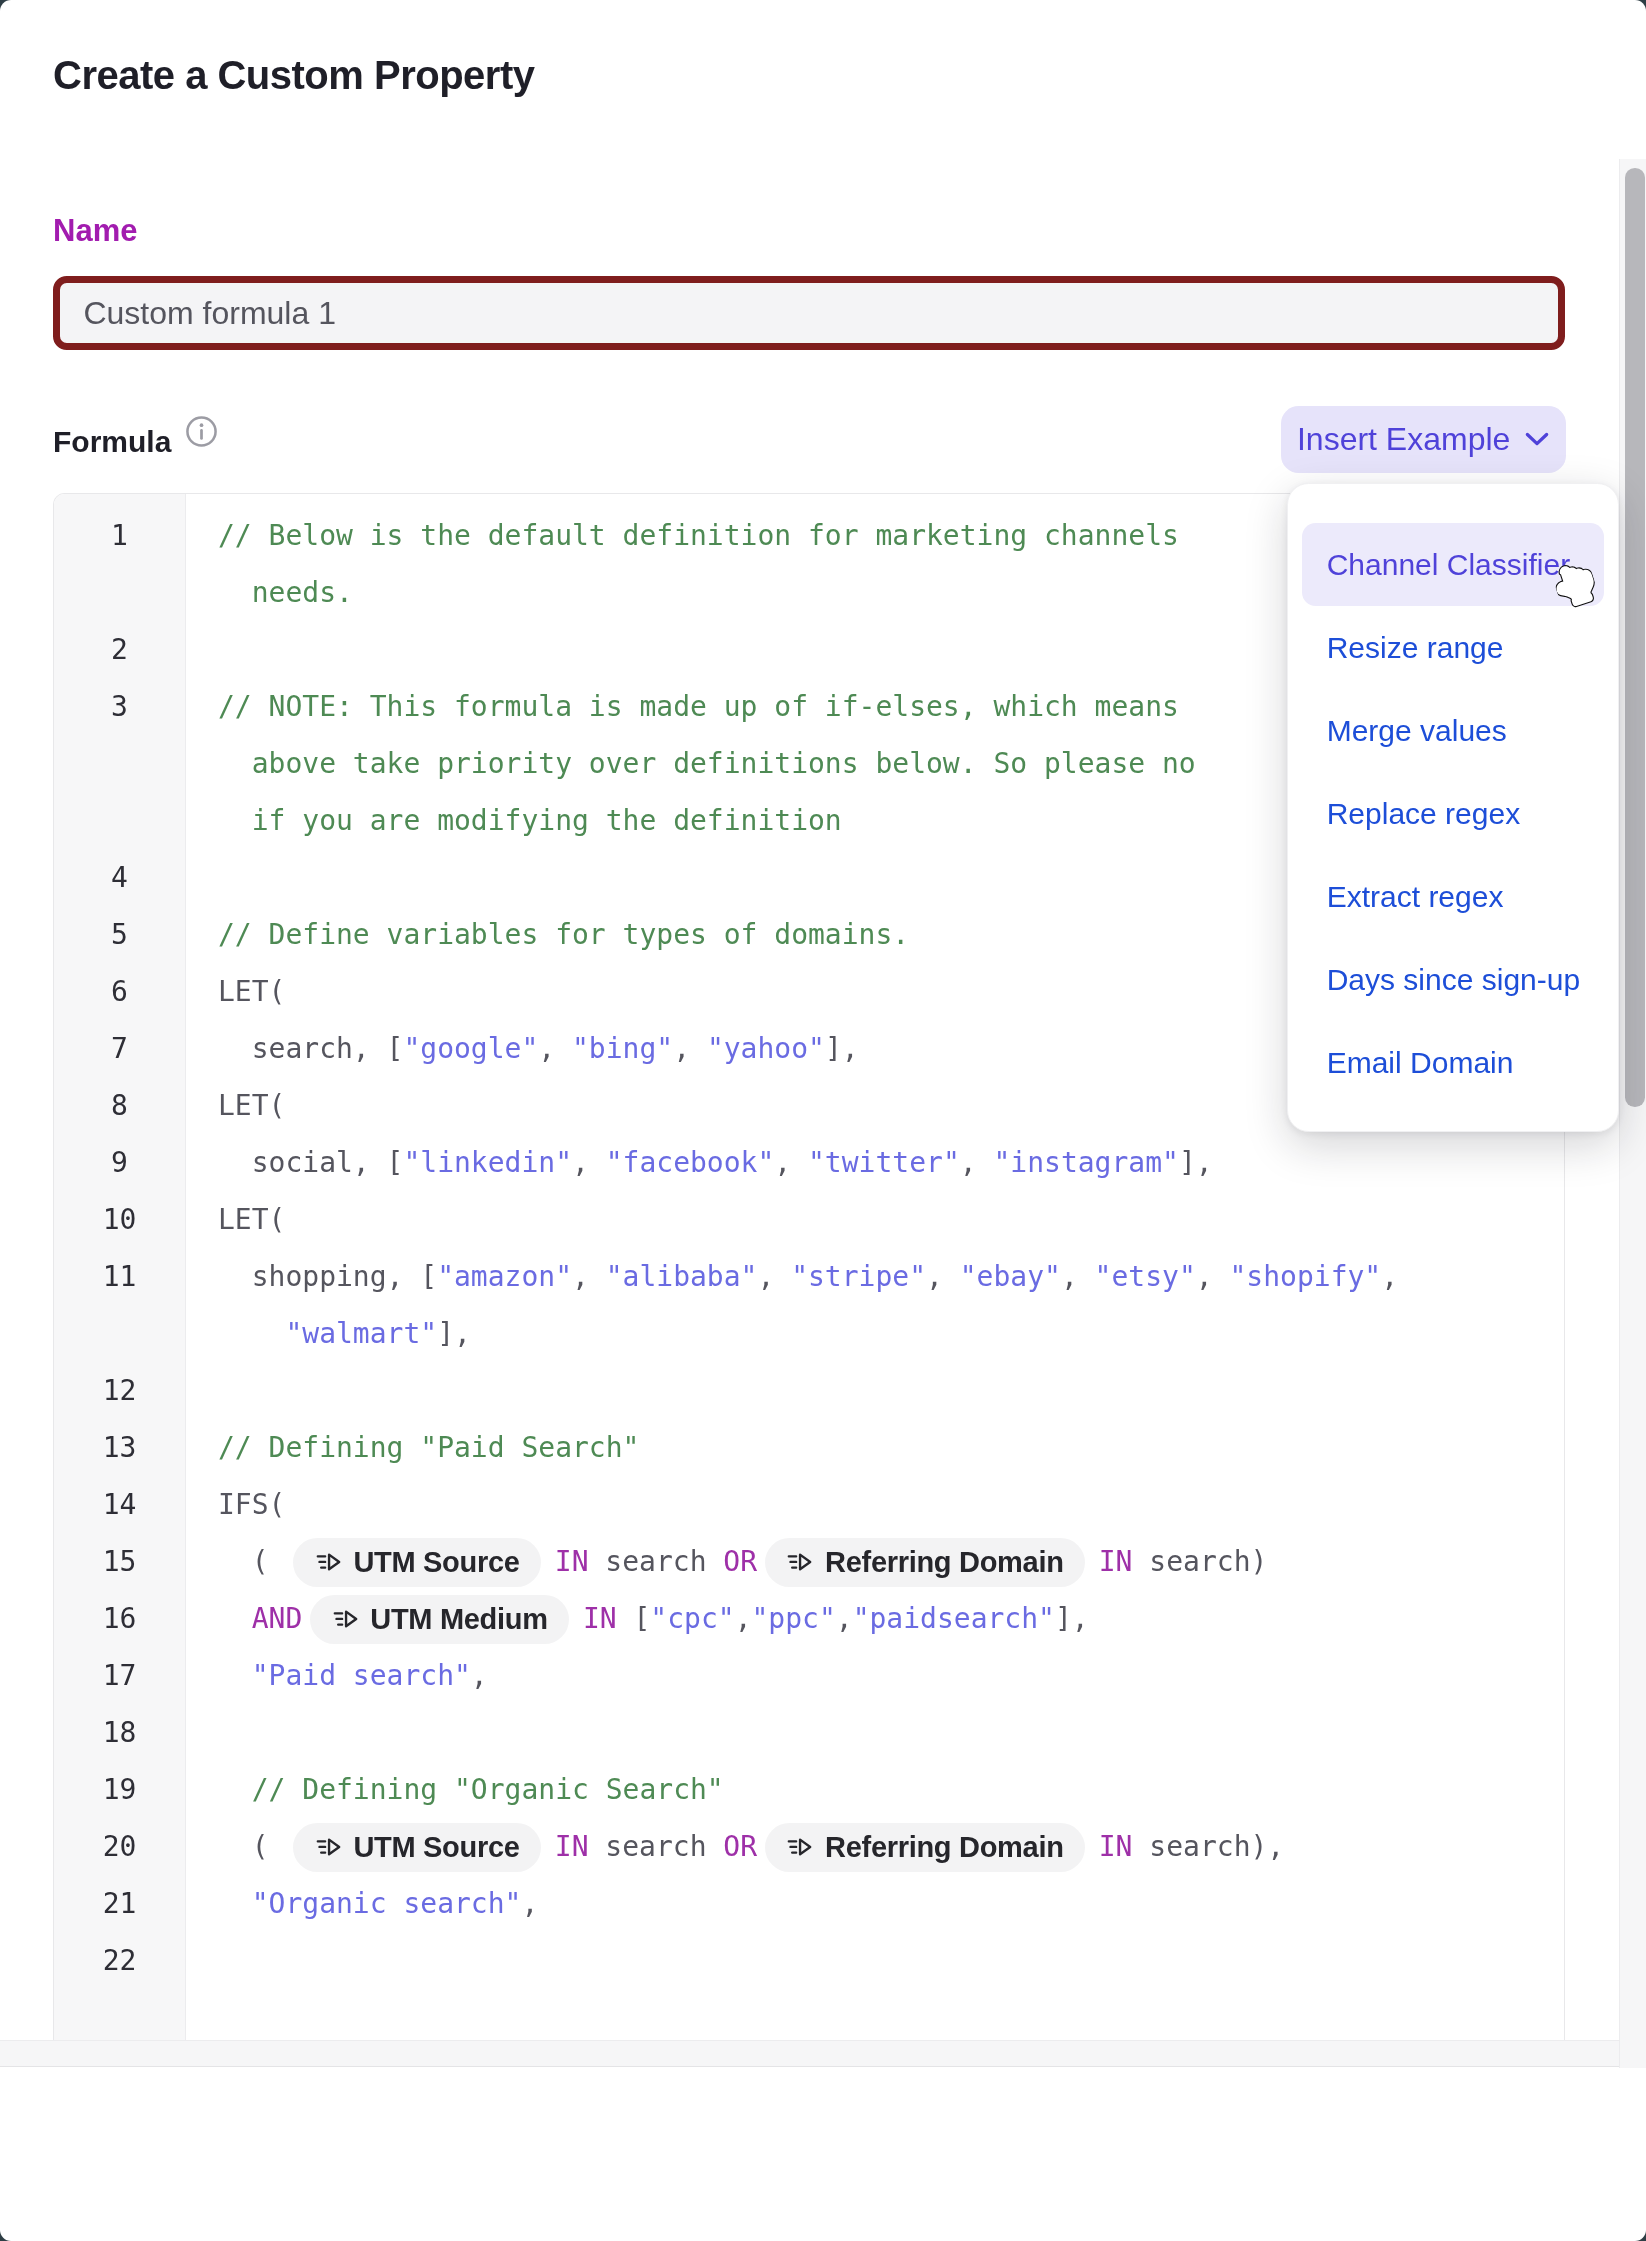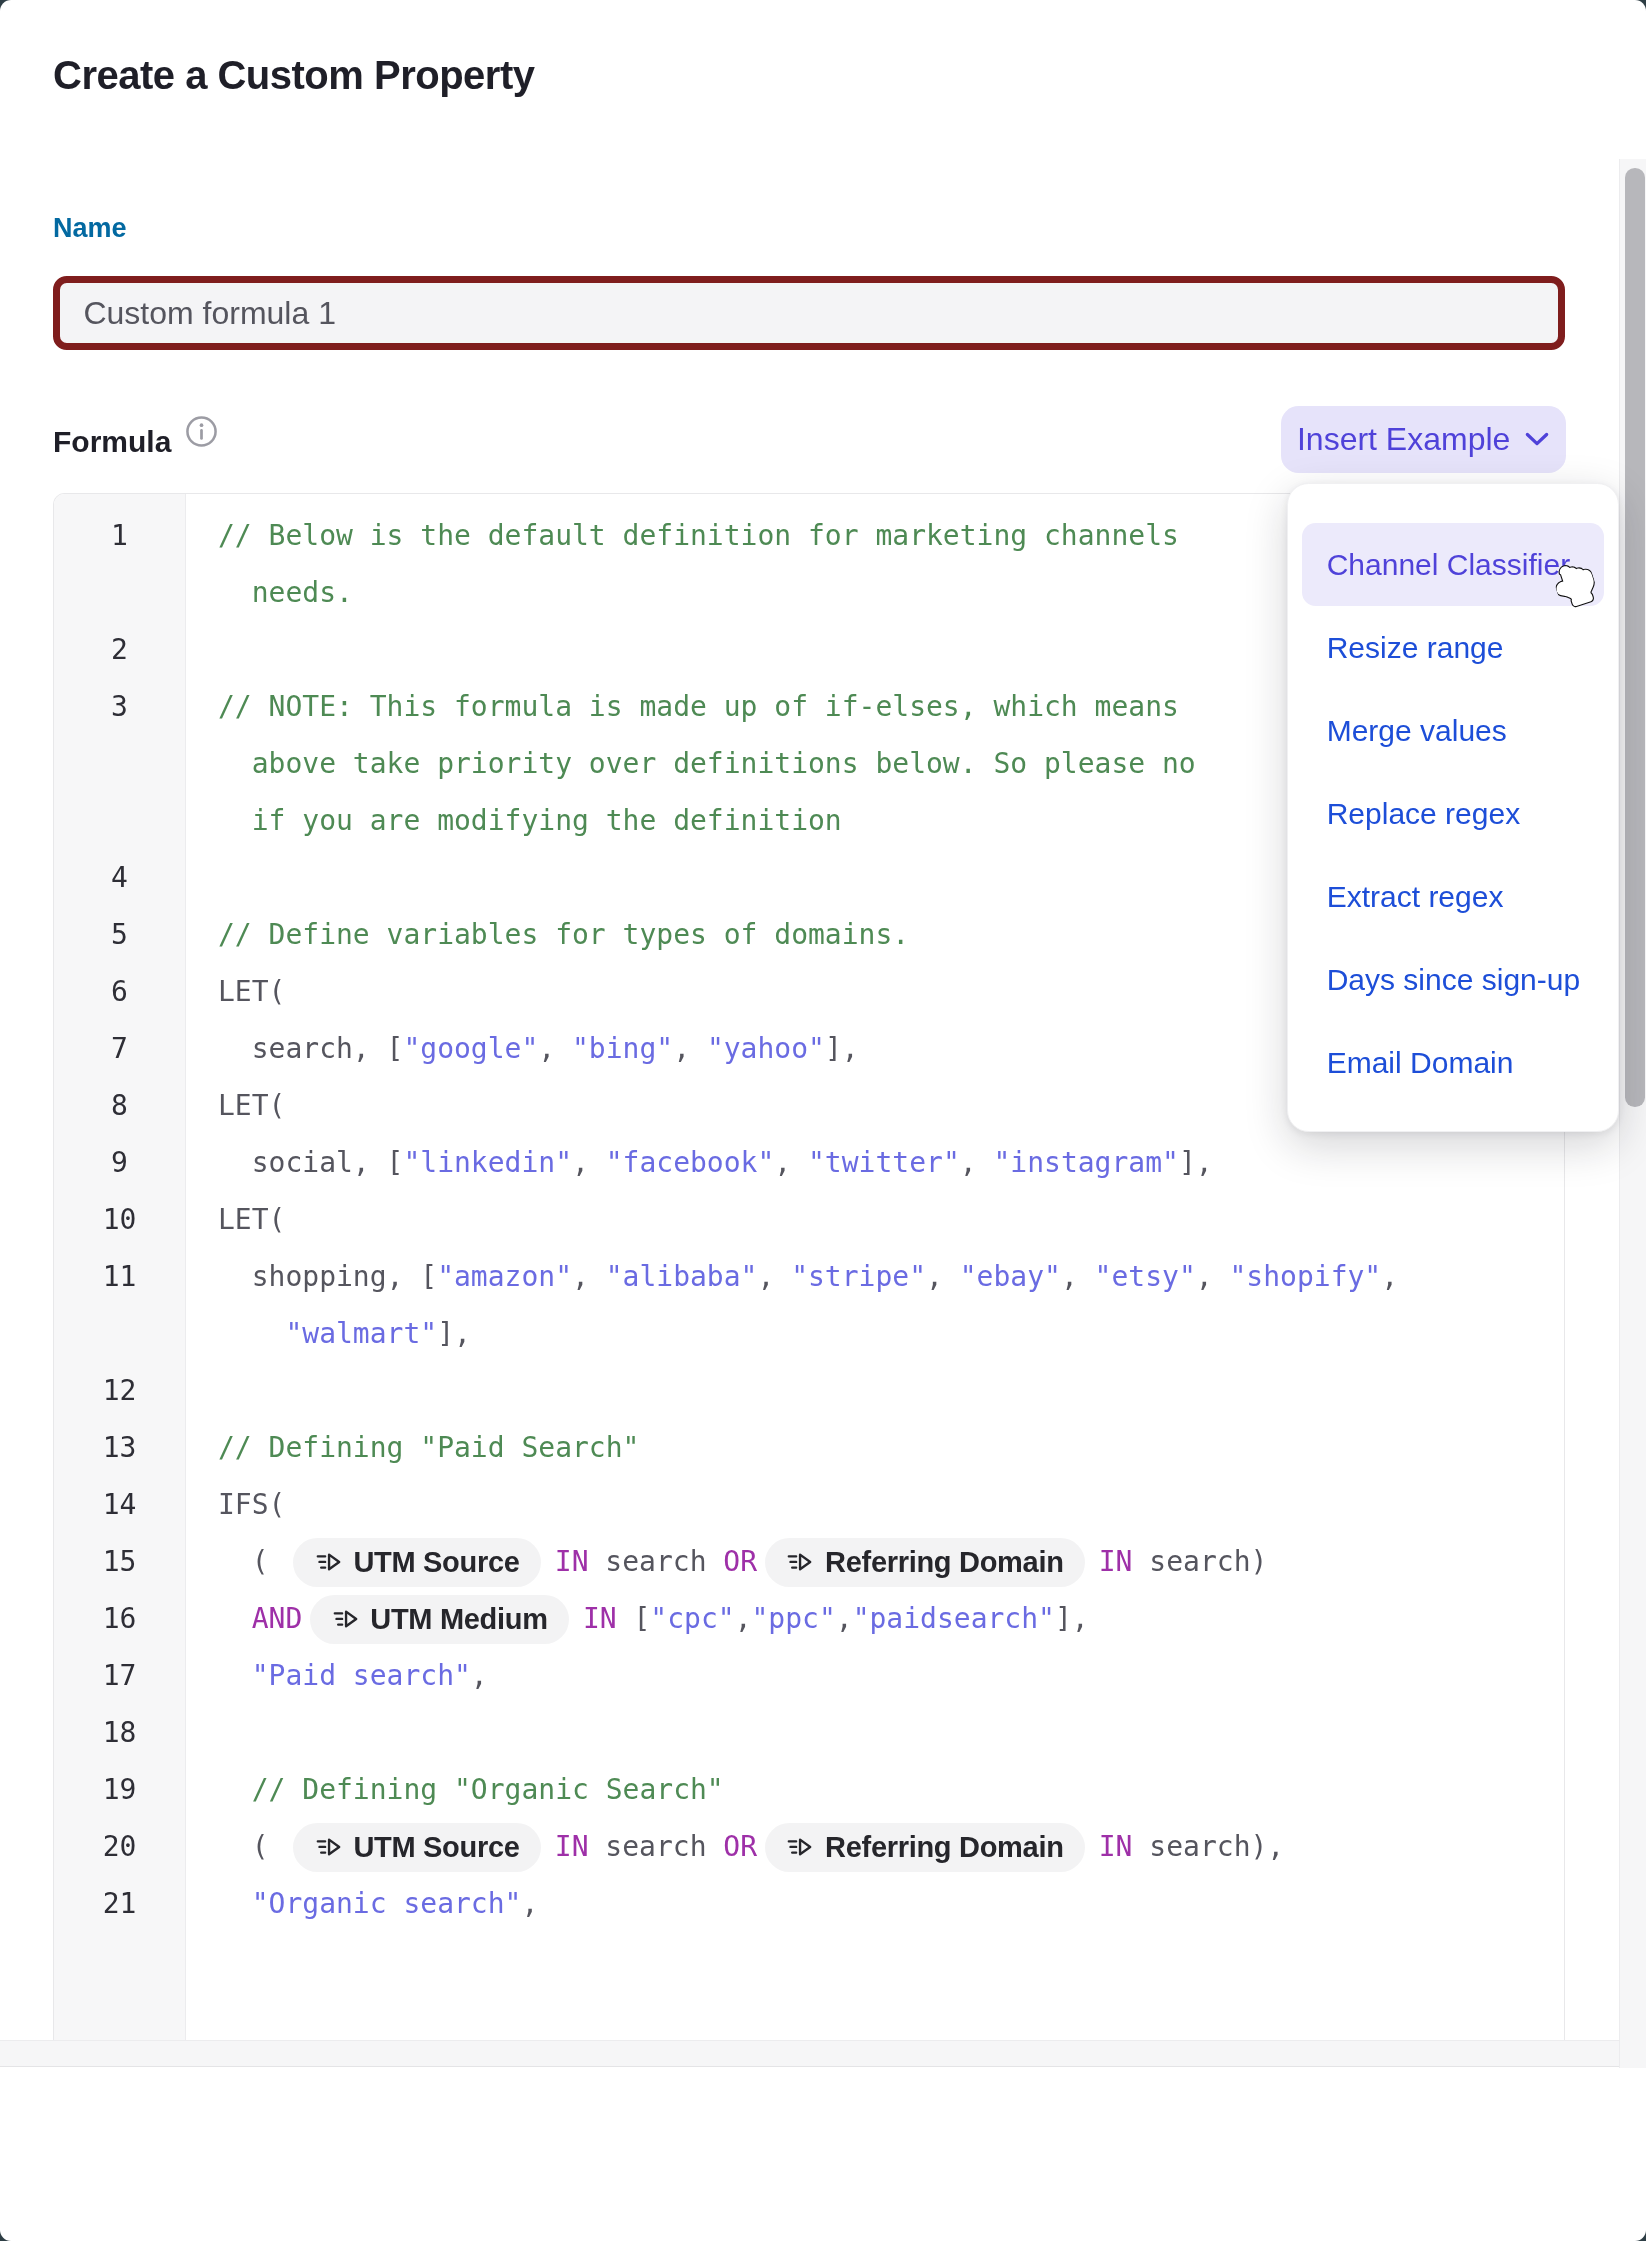--- a/index.html
+++ b/index.html
@@ -4,21 +4,21 @@
 <style>
   html,body{margin:0;padding:0;}
   .page{position:relative;width:1646px;height:2241px;background:var(--c-page-bg,#2e3e45);overflow:hidden;
         font-family:"Liberation Sans",sans-serif;}
   .modal{position:absolute;inset:0;background:#fff;border-radius:11px;overflow:hidden;}
 
   
   .title{position:absolute;left:53px;top:53px;font-size:40px;font-weight:700;color:#1f1f28;letter-spacing:-0.5px;}
 
   
-  .name-label{position:absolute;left:53px;top:213px;font-size:27px;font-weight:700;color:#0369a1;}
+  .name-label{position:absolute;left:53px;top:213px;font-size:31px;font-weight:700;color:#a21caf;}
   .name-input{position:absolute;left:53px;top:276px;width:1512px;height:74px;background:#f4f4f6;
               border:7px solid #7f1d1d;border-radius:13.7px;box-sizing:border-box;display:flex;align-items:center;}
   .name-input .val{margin-left:23.4px;font-size:32px;color:#55555e;}
 
   
   .formula-label{position:absolute;left:53px;top:425px;font-size:30px;font-weight:700;color:#1f1f28;}
   .info-icon{position:absolute;left:185px;top:415px;width:33px;height:33px;}
   .insert-btn{position:absolute;left:1281px;top:406px;width:285px;height:67px;background:#e6e3fa;border:none;
               border-radius:17.6px;display:flex;align-items:center;justify-content:center;gap:13.7px;cursor:pointer;}
   .insert-btn .lbl{font-size:32px;font-weight:500;color:var(--c-accent,#4f42d9);}
@@ -223,20 +223,24 @@
       <path d="M2.5 6.5h6.5M4 11.5h5M5.5 16.5h3.5" stroke="#26262b" stroke-width="2.1" stroke-linecap="round" fill="none"></path>
       <path d="M12.5 5 L21.5 11.5 L12.5 18 Z" fill="none" stroke="#26262b" stroke-width="2.1" stroke-linejoin="round"></path>
     </svg>
     <span class="chip-label">Referring Domain</span>
   </span><span class="tok-k">IN</span><span class="tok-p"> search),</span></div>
           </div>
           <div class="crow">
             <span class="gut">21</span>
             <div class="ctext" style="padding-left: 2ch;"><span class="tok-s">"Organic search"</span><span class="tok-p">,</span></div>
           </div>
+          <div class="crow">
+            <span class="gut">22</span>
+            <div class="ctext" style="padding-left: 0ch;"></div>
+          </div>
         </div>
     </div>
 
     <div class="hstrip"></div>
     <div class="vtrack"></div>
     <div class="vthumb"></div>
 
     <div class="dropdown">
         <div class="dd-item hl">Channel Classifier</div>
         <div class="dd-item">Resize range</div>

